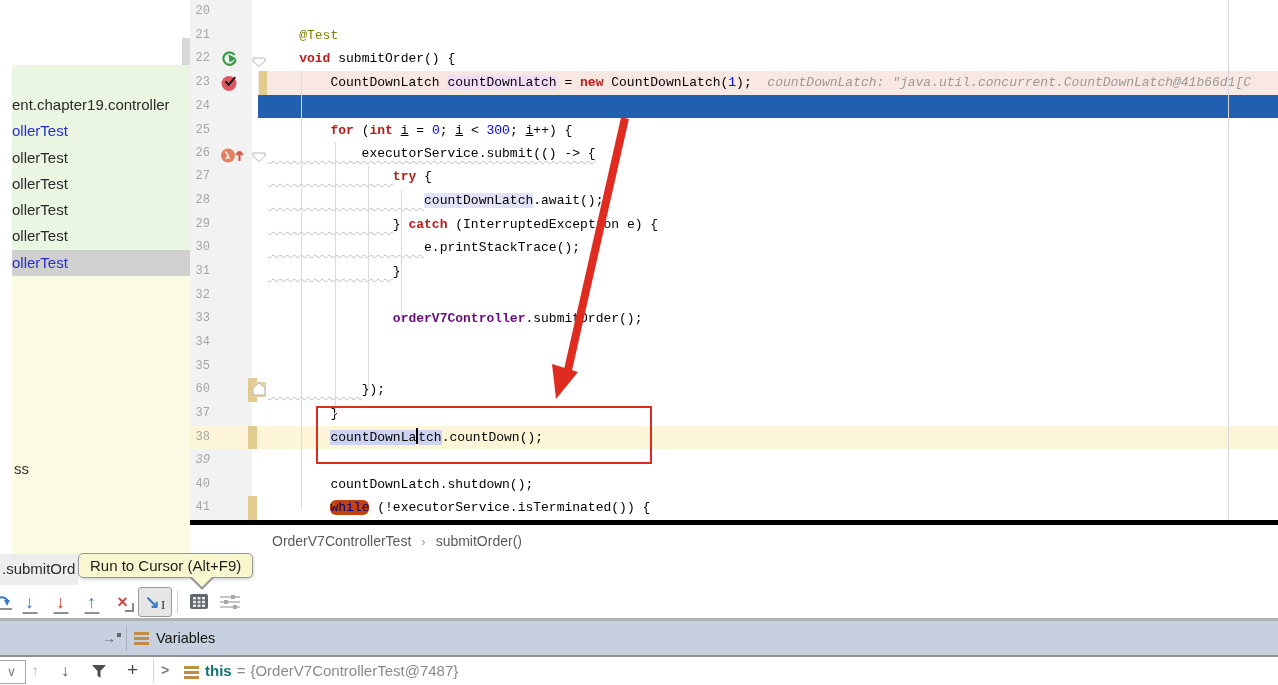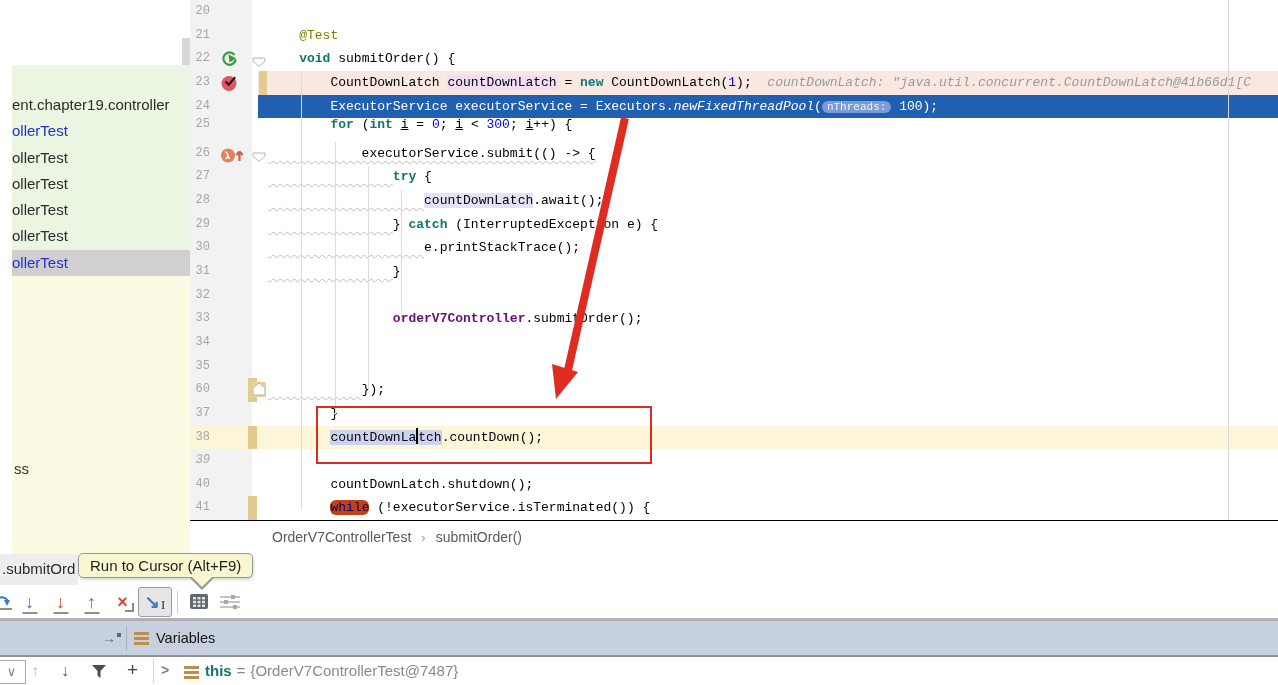--- a/index.html
+++ b/index.html
@@ -33,21 +33,21 @@
         font-size:12px;color:#a6a6a6;line-height:23.64px;}
   .vcs{position:absolute;top:0;bottom:0;background:#e2cb8e;}
   .vcs.left{left:58px;width:9px;}
   .vcs.right{left:69px;width:8px;}
   .gicon{position:absolute;left:30px;top:2px;width:24px;height:20px;}
   .fold{position:absolute;left:62px;top:7px;width:14px;height:14px;}
   .fold.end{top:4px;}
   .code{position:absolute;left:78px;top:0;height:100%;line-height:23.64px;white-space:pre;
         font-family:"Liberation Mono",monospace;font-size:13px;color:#000;}
   .sg-p{color:#000;}
-  .sg-k{color:#0f766e;font-weight:bold;}
+  .sg-k{color:#b91c1c;font-weight:bold;}
   .sg-kh{color:#000080;font-weight:normal;background:#c2410c;border-radius:6px;}
   .sg-n2{color:#0000ff;}
   .sg-a{color:#808000;}
   .sg-f{color:#660e7a;font-weight:bold;}
   .sg-i{font-style:italic;}
   .sg-h{color:#9a9a9a;font-style:italic;}
   .sg-d{background:#f3ddf6;}
   .sg-u{background:#e3e3f8;}
   .sg-c{background:#ccd3f0;}
   .sg-ul{text-decoration:underline;}
@@ -55,21 +55,21 @@
   .sg-chip{background:#7b9cd4;color:#eef3fb;border-radius:8px;padding:0 5px;font-size:11px;}
   .code.exec .sg-p,.code.exec .sg-i{color:#fff;}
   .sg-caret{display:inline-block;width:0;border-left:2px solid #000;height:16px;vertical-align:-3px;}
   .iguide{position:absolute;width:1px;background:#dcdcdc;z-index:4;}
   #margin-guide{position:absolute;left:1038px;top:0;width:1px;height:520px;background:#d8d8d8;z-index:4;}
   #red-box{position:absolute;left:126px;top:406px;width:336px;height:58px;border:2px solid #e02b20;z-index:5;box-sizing:border-box;}
   #arrow-svg{position:absolute;left:0;top:0;z-index:6;pointer-events:none;}
 
   
   #breadcrumb{position:absolute;left:190px;top:520px;width:1088px;height:34px;background:#fff;
-              border-top:1px solid #000000;box-sizing:border-box;line-height:33px;font-size:14px;color:#5a5a5a;padding-left:82px;}
+              border-top:5px solid #000000;box-sizing:border-box;line-height:33px;font-size:14px;color:#5a5a5a;padding-left:82px;}
   #breadcrumb .sep{color:#999;margin:0 10px;font-size:13px;}
 
   
   #debug-toolbar{position:absolute;left:0;top:585px;width:1278px;height:35px;background:#fff;
                  border-bottom:2px solid #b2b2b2;box-sizing:border-box;display:flex;align-items:center;}
   .tbtn{width:31px;height:28px;display:flex;align-items:center;justify-content:center;position:relative;}
   .tbtn.partial{width:14px;overflow:hidden;justify-content:flex-start;}
   .tbtn.pressed{background:#e6e6e6;border:1px solid #9c9c9c;border-radius:3px;width:32px;}
   .tglyph{font-size:18px;font-weight:bold;position:relative;line-height:20px;}
   .tglyph.blue{color:#3a7bc8;}
@@ -167,23 +167,22 @@
           <span class="vcs right"></span>
           <span class="gicon"><svg width="19" height="19">
               <circle cx="9" cy="10.5" r="7.5" fill="#db5860"></circle>
               <path d="M5.5 8.5 l3.2 3.2 6.5-7.5" fill="none" stroke="#1a1a1a" stroke-width="2"></path>
             </svg></span>
           <div class="code"><span class="sg-p">        CountDownLatch </span><span class="sg-d">countDownLatch</span><span class="sg-p"> = </span><span class="sg-k">new</span><span class="sg-p"> CountDownLatch(</span><span class="sg-n2">1</span><span class="sg-p">);  </span><span class="sg-h">countDownLatch: "java.util.concurrent.CountDownLatch@41b66d1[C</span></div>
         </div>
         <div class="eline" style="top: 94.56px;">
           <div class="rowbg exec"></div>
           <span class="lnum">24</span>
-          <div class="code exec"><span class="sg-p">        ExecutorService executorService = Executors.</span><span class="sg-i">newFixedThreadPool</span><span class="sg-p">(</span><span class="sg-chip">nThreads:</span><span class="sg-p"> 100);</span></div>
-        </div>
-        <div class="eline" style="top: 113px;">
+        </div>
+        <div class="eline" style="top: 119px;">
           <span class="lnum">25</span>
           <div class="code"><span class="sg-p">        </span><span class="sg-k">for</span><span class="sg-p"> (</span><span class="sg-k">int</span><span class="sg-p"> </span><span class="sg-ul">i</span><span class="sg-p"> = </span><span class="sg-n2">0</span><span class="sg-p">; </span><span class="sg-ul">i</span><span class="sg-p"> &lt; </span><span class="sg-n2">300</span><span class="sg-p">; </span><span class="sg-ul">i</span><span class="sg-p">++) {</span></div>
         </div>
         <div class="eline" style="top: 141.84px;">
           <span class="lnum">26</span>
           <span class="gicon"><svg width="25" height="20">
               <circle cx="8" cy="11.5" r="7" fill="#e08160"></circle>
               <path d="M5.3 8 q1.2 0 1.9 1.7 l2.3 5.3 M8.4 12 l-2.7 3" stroke="#fff" stroke-width="1.4" fill="none"></path>
               <path d="M19.5 17 V7.5 M19.5 7.5 l-3.2 3.4 M19.5 7.5 l3.2 3.4" stroke="#d4594a" stroke-width="2.2" fill="none"></path>
             </svg></span>

